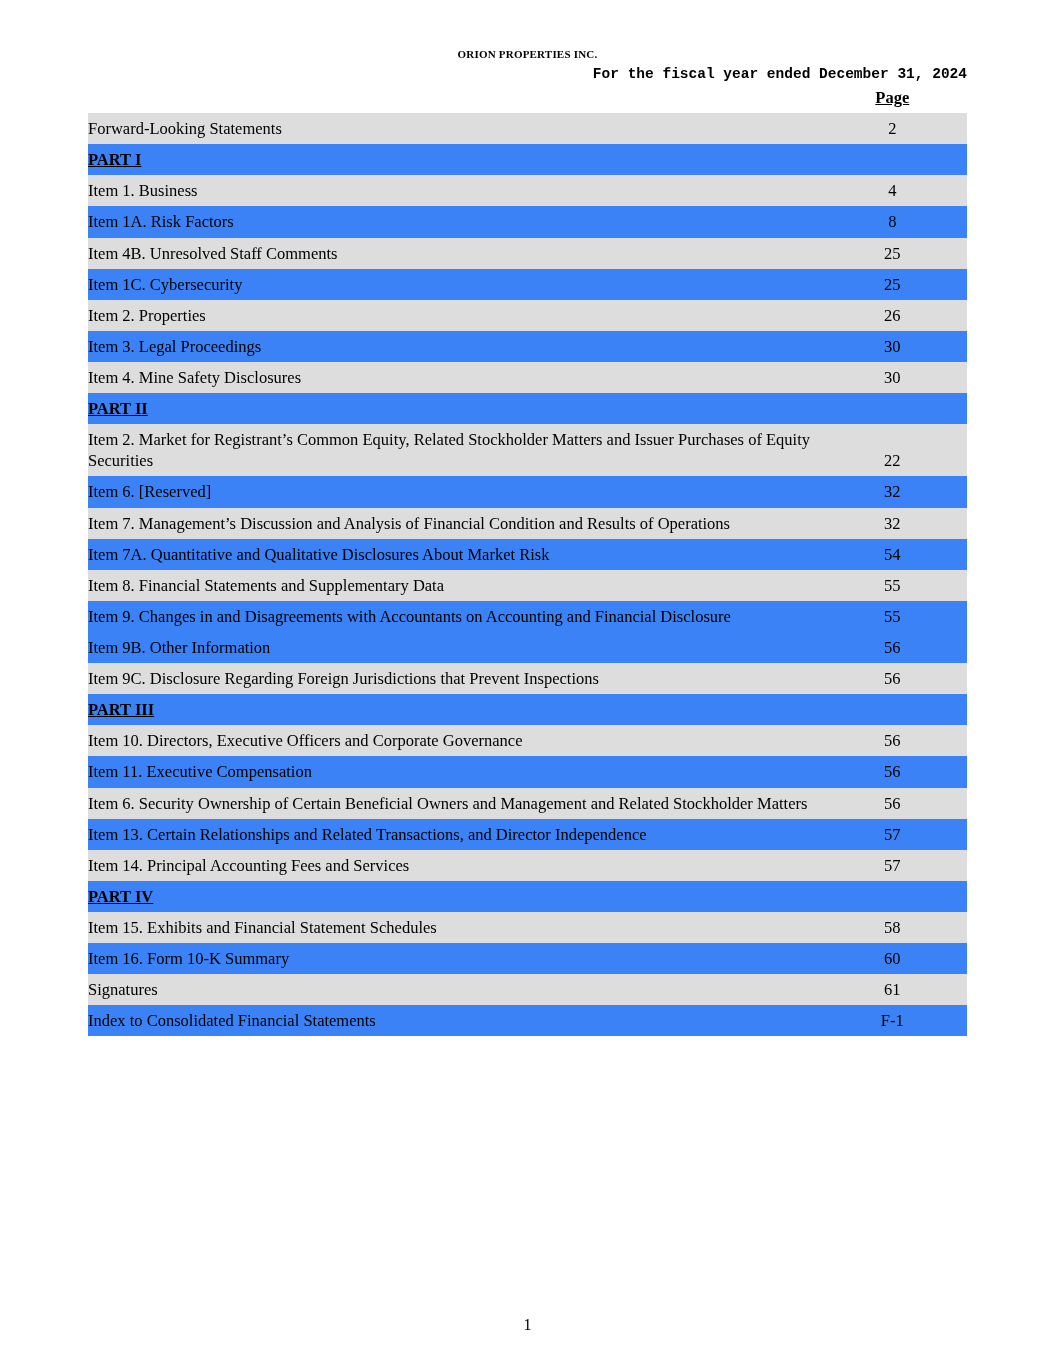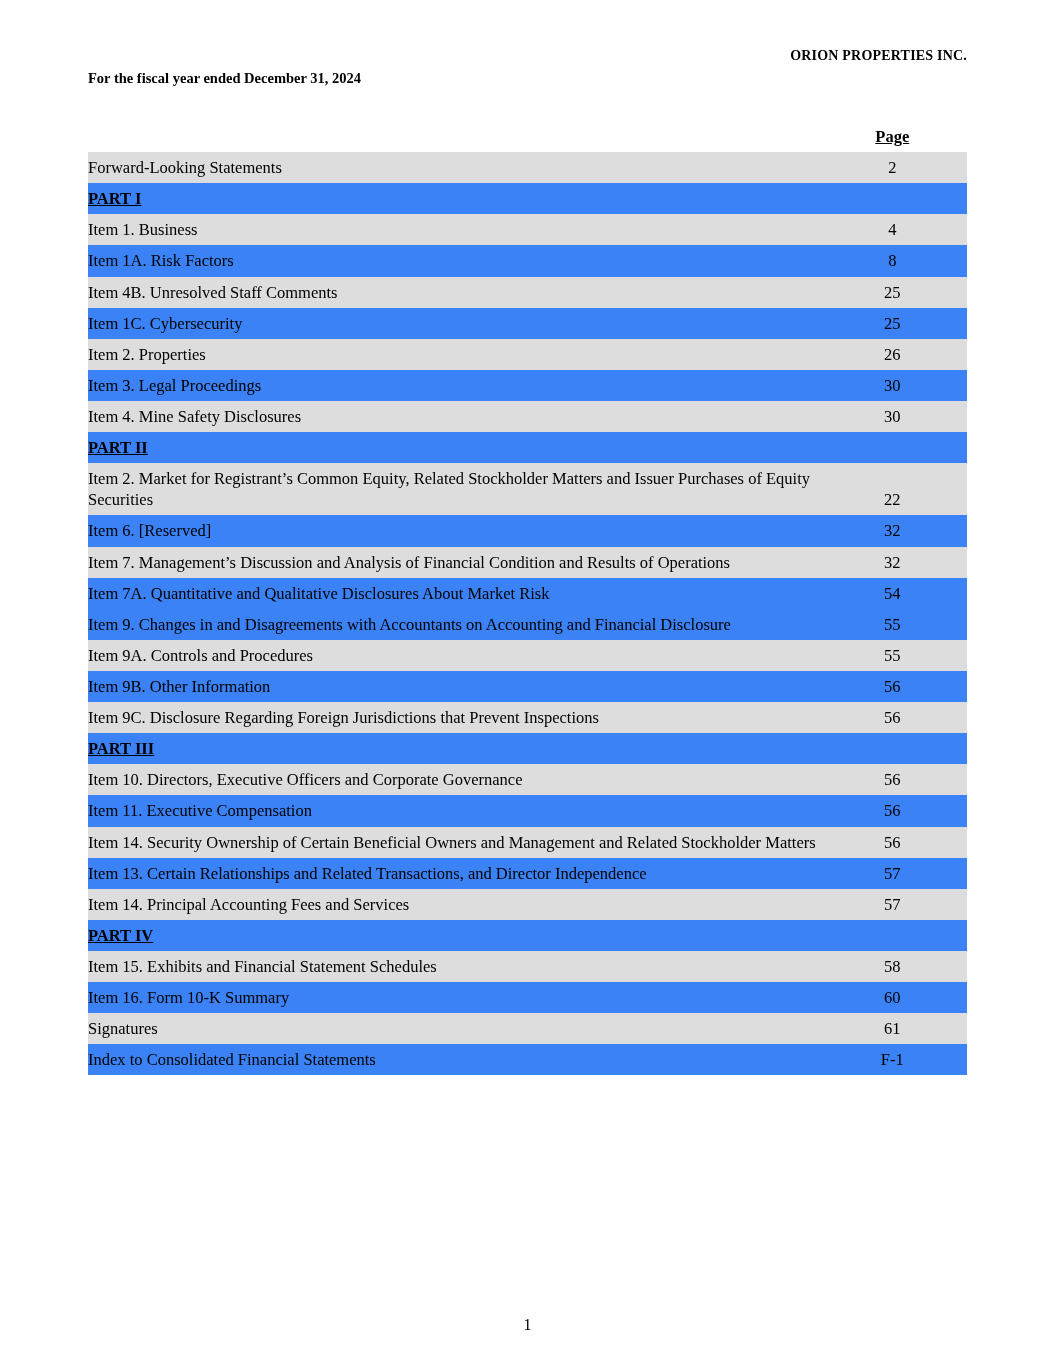--- a/index.html
+++ b/index.html
@@ -15,34 +15,34 @@
     position: relative;
   }
   .page {
     width: 1055px;
     min-height: 1365px;
     box-sizing: border-box;
     padding: 40px 88px 0 88px;
     position: relative;
   }
   .doc-title {
-    text-align: right;
-    font-weight: bold;
-    font-size: 14px;
+    text-align: center;
+    font-weight: bold;
+    font-size: 11px;
     letter-spacing: 0.2px;
     margin: 8px 0 0 0;
   }
   .doc-subtitle {
-    text-align: left;
+    text-align: right;
     font-weight: bold;
     font-size: 14.5px;
     margin: 6px 0 0 0;
+    font-family: Liberation Mono, monospace;
   }
   .toc-wrap {
-    margin-top: 34px;
   }
   table.toc {
     width: 100%;
     border-collapse: collapse;
     table-layout: fixed;
   }
   table.toc col.c-label { width: 83%; }
   table.toc col.c-page  { width: 17%; }
 
   .hdr-row td {
@@ -158,28 +158,28 @@
             <td class="page">32</td>
           </tr>
           <tr class="shade">
             <td class="label">Item 7. Management’s Discussion and Analysis of Financial Condition and Results of Operations</td>
             <td class="page">32</td>
           </tr>
           <tr class="plain">
             <td class="label">Item 7A. Quantitative and Qualitative Disclosures About Market Risk</td>
             <td class="page">54</td>
           </tr>
+          <tr class="shade">
+            <td class="label">Item 8. Financial Statements and Supplementary Data</td>
+            <td class="page">55</td>
+          </tr>
           <tr class="plain">
             <td class="label">Item 9. Changes in and Disagreements with Accountants on Accounting and Financial Disclosure</td>
             <td class="page">55</td>
           </tr>
-          <tr class="shade">
-            <td class="label">Item 9A. Controls and Procedures</td>
-            <td class="page">55</td>
-          </tr>
           <tr class="plain">
             <td class="label">Item 9B. Other Information</td>
             <td class="page">56</td>
           </tr>
           <tr class="shade">
             <td class="label">Item 9C. Disclosure Regarding Foreign Jurisdictions that Prevent Inspections</td>
             <td class="page">56</td>
           </tr>
           <tr class="plain">
             <td class="label"><span class="part">PART III</span></td>
@@ -187,21 +187,21 @@
           </tr>
           <tr class="shade">
             <td class="label">Item 10. Directors, Executive Officers and Corporate Governance</td>
             <td class="page">56</td>
           </tr>
           <tr class="plain">
             <td class="label">Item 11. Executive Compensation</td>
             <td class="page">56</td>
           </tr>
           <tr class="shade">
-            <td class="label">Item 14. Security Ownership of Certain Beneficial Owners and Management and Related Stockholder Matters</td>
+            <td class="label">Item 6. Security Ownership of Certain Beneficial Owners and Management and Related Stockholder Matters</td>
             <td class="page">56</td>
           </tr>
           <tr class="plain">
             <td class="label">Item 13. Certain Relationships and Related Transactions, and Director Independence</td>
             <td class="page">57</td>
           </tr>
           <tr class="shade">
             <td class="label">Item 14. Principal Accounting Fees and Services</td>
             <td class="page">57</td>
           </tr>

